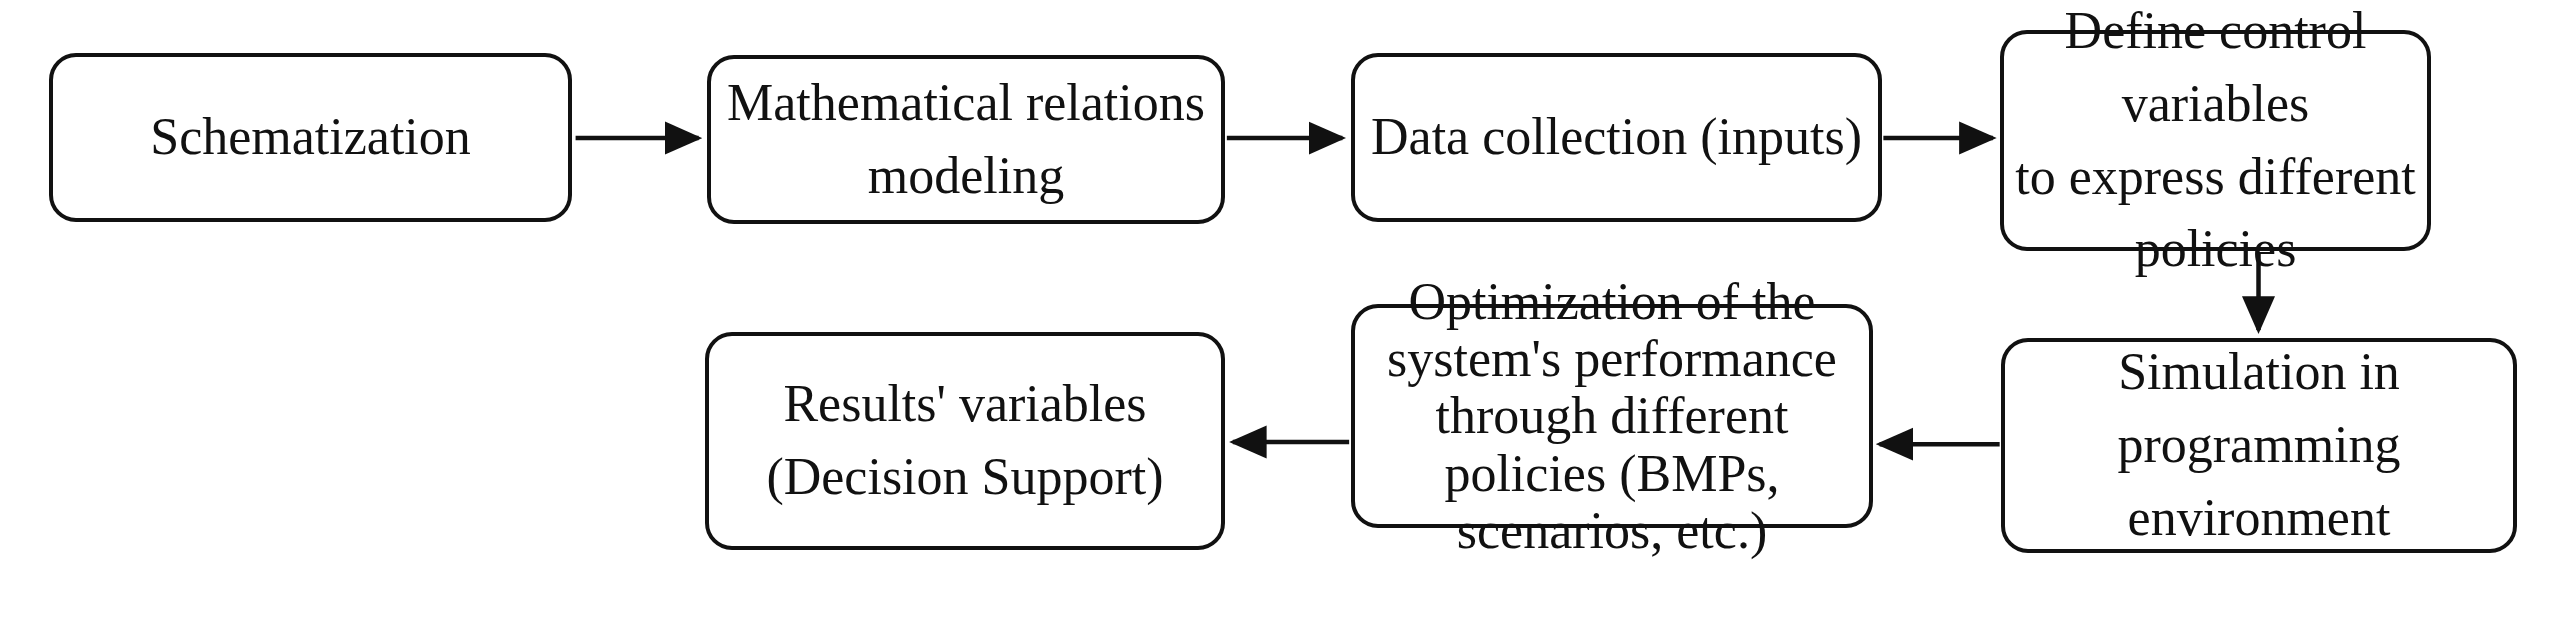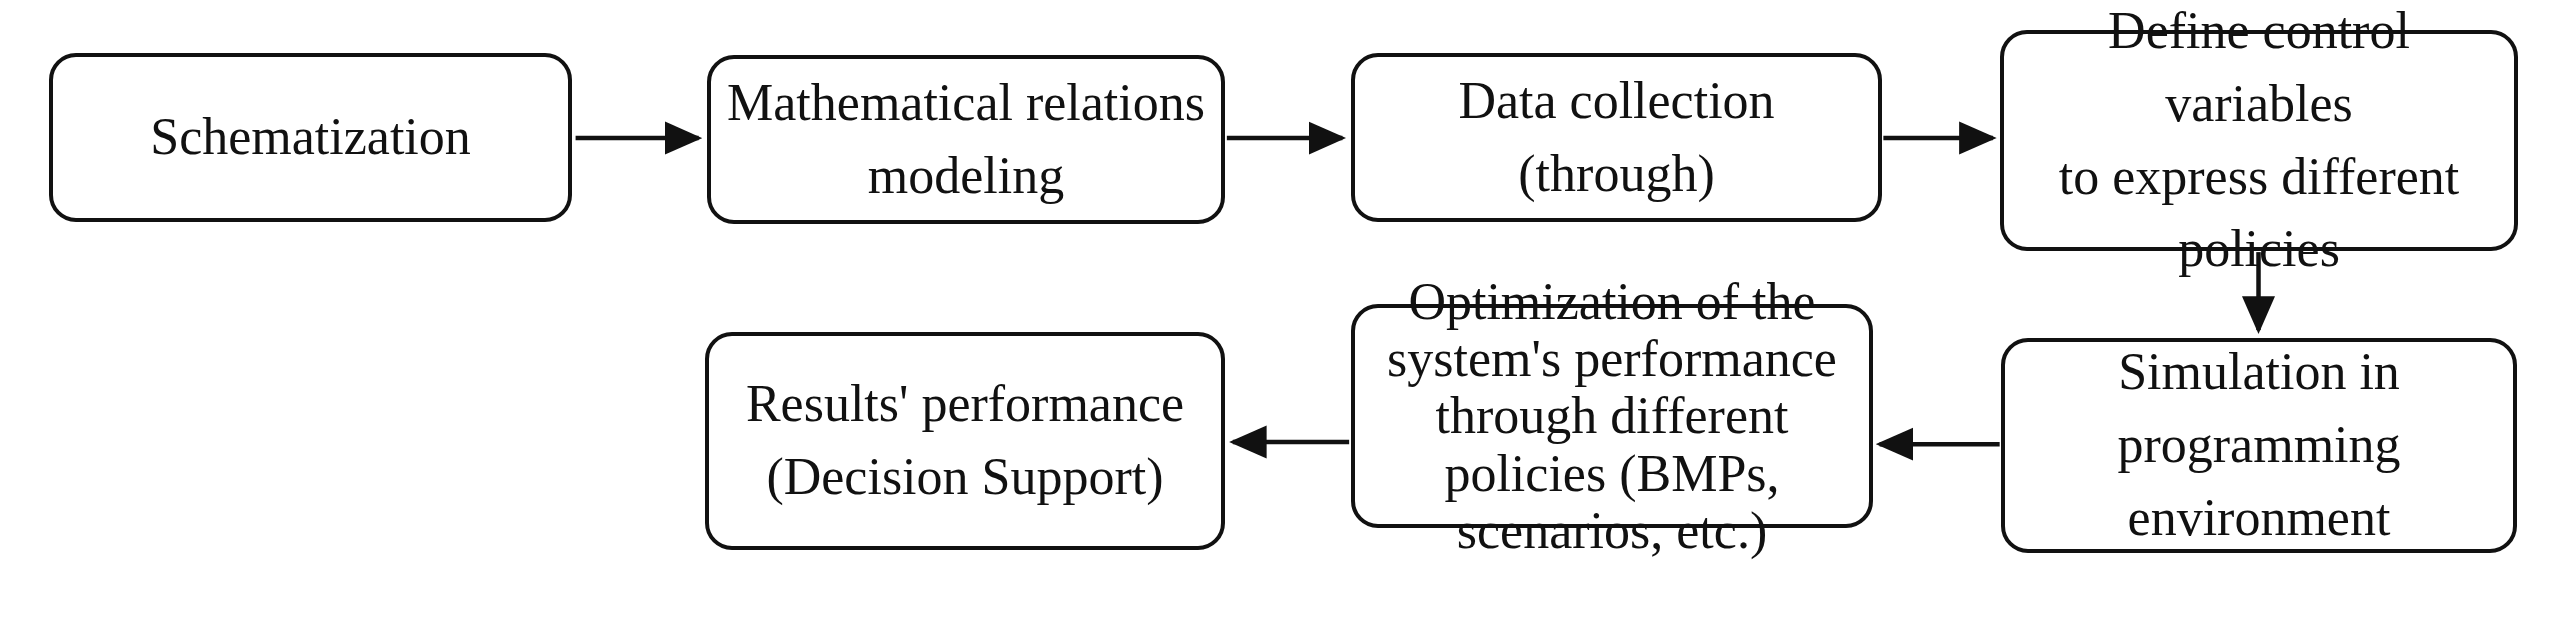--- a/index.html
+++ b/index.html
@@ -66,42 +66,42 @@
   <div class="node" style="left:49px; top:53px; width:523px; height:169px;text-align:center;">
     <span class="label">Schematization</span>
   </div>
 
   <div class="node" style="left:707px; top:55px; width:518px; height:169px;">
     <span class="label">Mathematical relations
 modeling</span>
   </div>
 
   <div class="node" style="left:1351px; top:53px; width:531px; height:169px;">
-    <span class="label">Data collection (through)</span>
+    <span class="label">Data collection (inputs)</span>
   </div>
 
-  <div class="node" style="left:2000px; top:30px; width:518px; height:221px;">
+  <div class="node" style="left:2000px; top:30px; width:431px; height:221px;">
     <span class="label">Define control variables
 to express different
 policies</span>
   </div>
 
   <div class="node" style="left:2001px; top:338px; width:516px; height:215px;justify-content:center;">
     <span class="label">Simulation in
 programming
 environment</span>
   </div>
 
   <div class="node tight" style="left:1351px; top:304px; width:522px; height:224px;">
     <span class="label">Optimization of the
 system's performance
 through different
 policies (BMPs,
 scenarios, etc.)</span>
   </div>
 
   <div class="node" style="left:705px; top:332px; width:520px; height:218px;">
-    <span class="label">Results' performance
+    <span class="label">Results' variables
 (Decision Support)</span>
   </div>
 
 </div>
 
 
 </body></html>

